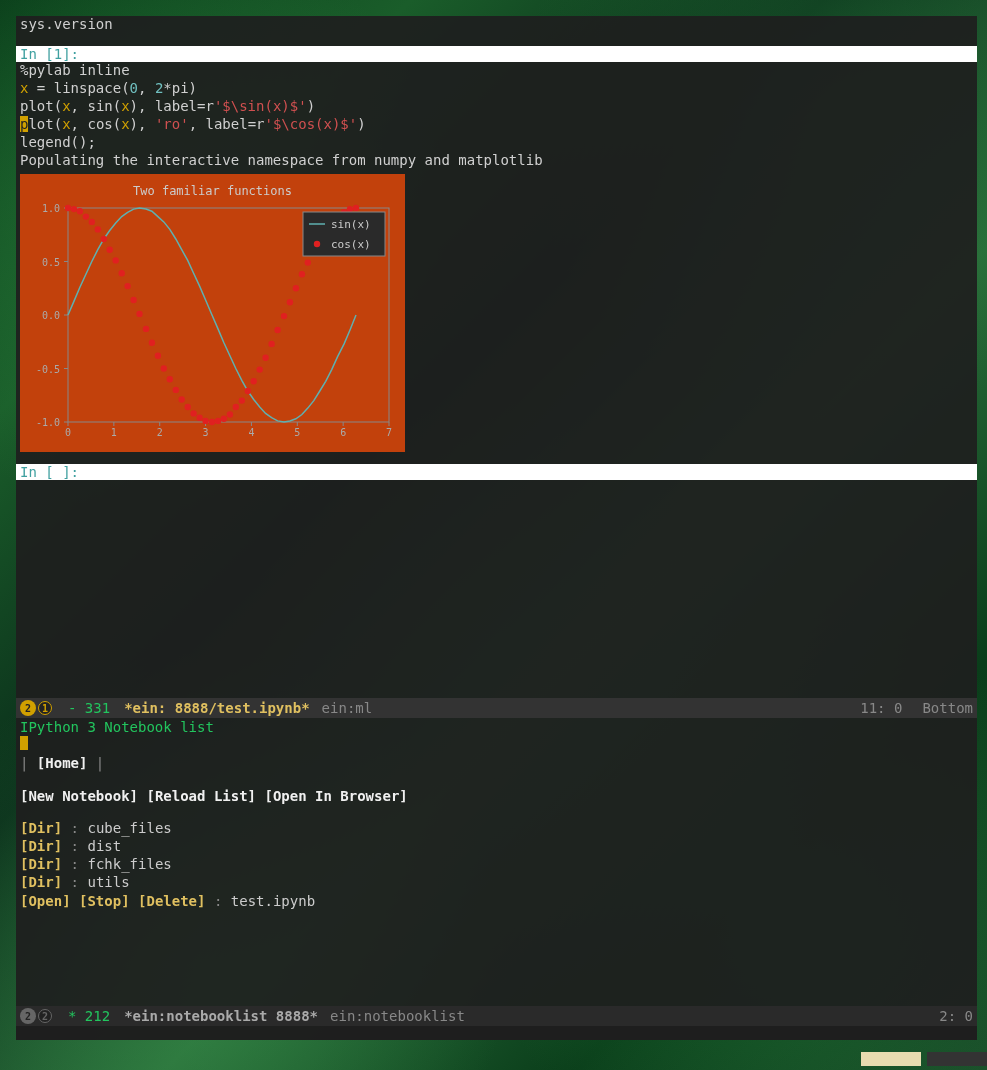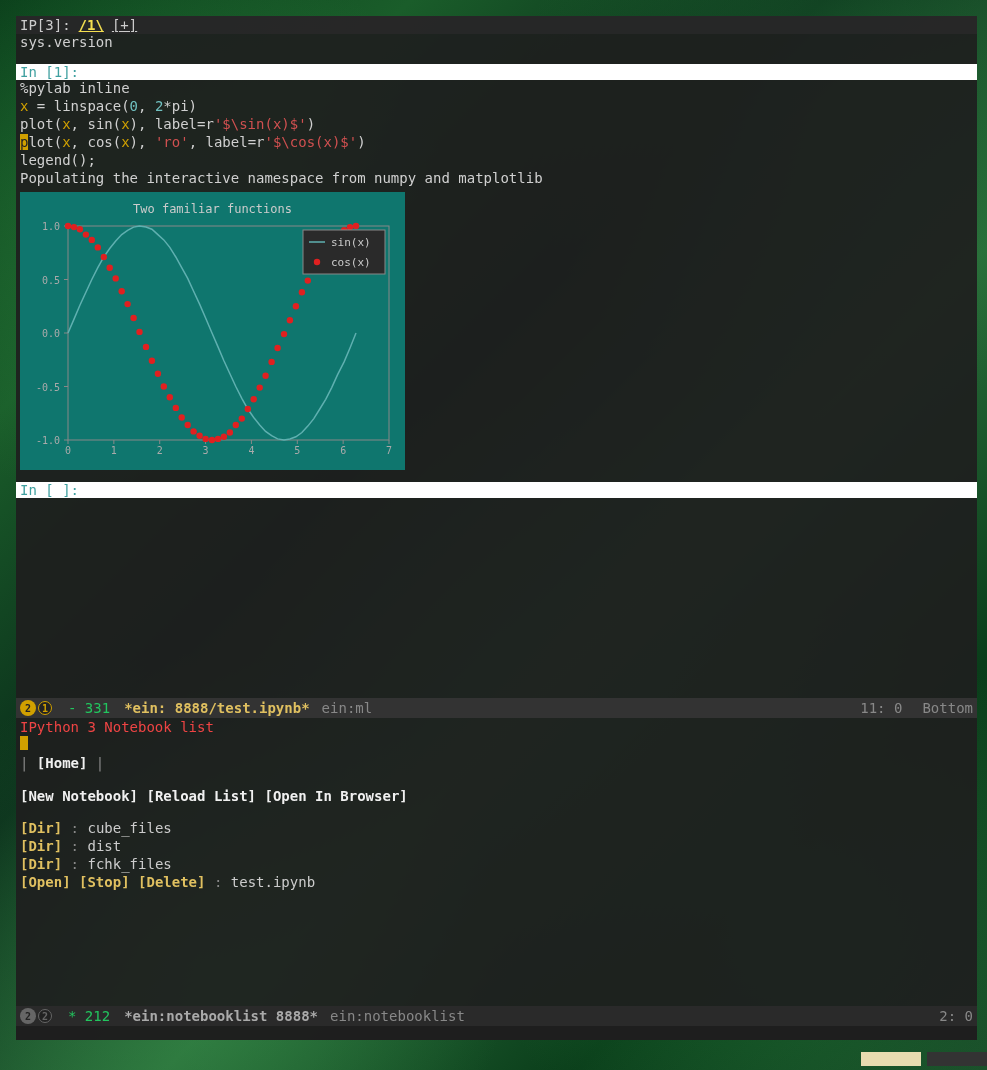--- a/index.html
+++ b/index.html
@@ -74,21 +74,21 @@
     padding: 0 4px;
     white-space: pre;
     line-height: 1.28;
   }
   .kw-var { color: #d0a000; }
   .kw-num { color: #70c0c0; }
   .kw-str { color: #d05050; }
   .cursor-hl { background: #d0a000; color: #222; }
   .output-text { color: #d0d0d0; padding: 0 4px; white-space: pre; }
   .chart-area {
-    background: #0f766e;
+    background: #c2410c;
     margin: 6px 4px 0 4px;
     padding: 10px 10px 10px 10px;
     width: 385px;
     position: relative;
   }
   .chart-title { color: #ccc; text-align: center; font-size: 12px; margin-bottom: 4px; }
   .chart-svg { display: block; }
   .empty-prompt { margin-top: 12px; }
   .filler { flex: 1; }
   .modeline {
@@ -122,21 +122,21 @@
     flex: 0 0 auto;
     display: flex;
     flex-direction: column;
   }
   .nb-list {
     color: #d0d0d0;
     padding: 0 4px;
     line-height: 1.3;
     height: 288px;
   }
-  .nb-title { color: #ef4444; }
+  .nb-title { color: #22c55e; }
   .nb-cursor { background: #d0a000; display:inline-block; width:8px; height:14px; }
   .nb-link { color: #f0f0f0; font-weight: bold; }
   .nb-btn { color: #f0f0f0; font-weight: bold; }
   .nb-dir { color: #e0c060; font-weight: bold; }
   .nb-sep { color: #888; }
   .nb-name { color: #ccc; }
   .modeline.inactive { background: #2a2a2a; }
   .modeline.inactive .badge.y { background: #666; color:#222;}
   .modeline.inactive .badge.b { border-color:#666; color:#666;}
   .modeline.inactive .bufname { color: #aaa; }
@@ -157,25 +157,20 @@
   .taskbar-item.dark { background: #333; }
 </style>
 </head>
 <body>
 
 <div class="wallpaper"></div>
 
 <div class="editor-frame">
 
   <div class="top-buffer">
-    <div class="tab-bar">
-      <span class="prefix">IP[3]:</span>
-      <span class="active-tab">/1\</span>
-      <span class="plus">[+]</span>
-    </div>
 
     <div class="cell-output">sys.version</div>
 
     <span class="cell-prompt">In [1]:</span>
     <div class="cell-code">%pylab inline</div>
     <div class="cell-code"><span class="kw-var">x</span><span> = linspace(</span><span class="kw-num">0</span>, <span class="kw-num">2</span><span>*pi)</span></div>
     <div class="cell-code"><span>plot(</span><span class="kw-var">x</span><span>, sin(</span><span class="kw-var">x</span><span>), label=r</span><span class="kw-str">'$\sin(x)$'</span><span>)</span></div>
     <div class="cell-code"><span class="cursor-hl">p</span><span>lot(</span><span class="kw-var">x</span><span>, cos(</span><span class="kw-var">x</span><span>), </span><span class="kw-str">'ro'</span><span>, label=r</span><span class="kw-str">'$\cos(x)$'</span><span>)</span></div>
     <div class="cell-code">legend();</div>
     <div class="output-text">Populating the interactive namespace from numpy and matplotlib</div>
@@ -293,20 +288,21 @@
       <div>
         <span class="nb-btn">[New Notebook]</span>
         <span class="nb-btn">[Reload List]</span>
         <span class="nb-btn">[Open In Browser]</span>
       </div>
       <div style="height:14px"></div>
       <div id="nb-items">
           <div> <span class="nb-dir">[Dir]</span> <span class="nb-sep">:</span> <span class="nb-name">cube_files</span></div>
           <div> <span class="nb-dir">[Dir]</span> <span class="nb-sep">:</span> <span class="nb-name">dist</span></div>
           <div> <span class="nb-dir">[Dir]</span> <span class="nb-sep">:</span> <span class="nb-name">fchk_files</span></div>
+          <div> <span class="nb-dir">[Dir]</span> <span class="nb-sep">:</span> <span class="nb-name">utils</span></div>
           <div> <span class="nb-dir">[Open]</span> <span class="nb-dir">[Stop]</span> <span class="nb-dir">[Delete]</span> <span class="nb-sep">:</span> <span class="nb-name">test.ipynb</span></div>
         </div>
     </div>
 
     <div class="modeline inactive">
       <span class="badge y">2</span>
       <span class="badge b">2</span>
       <span class="dim">* 212</span>
       <span class="bufname">*ein:notebooklist 8888*</span>
       <span class="mode">ein:notebooklist</span>

